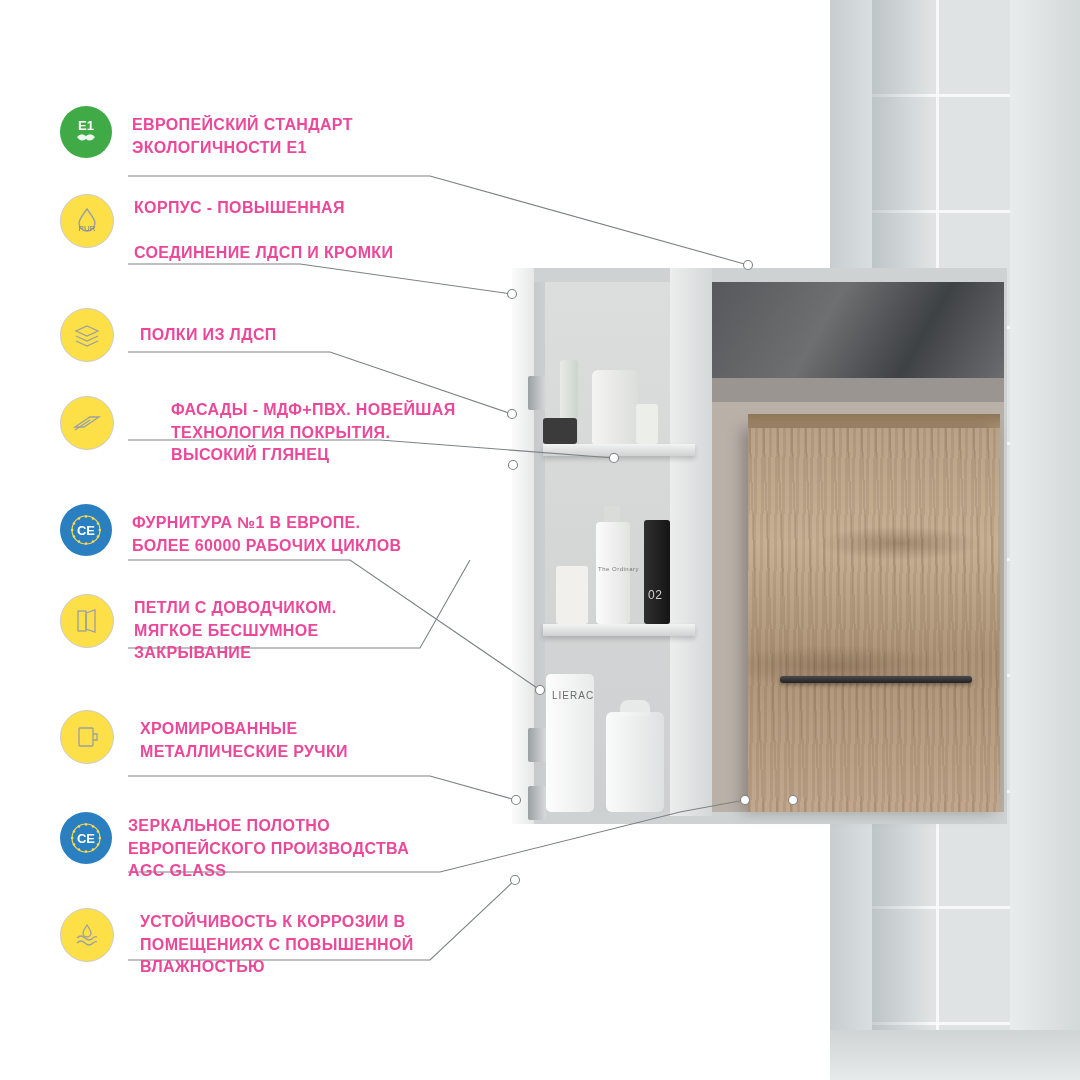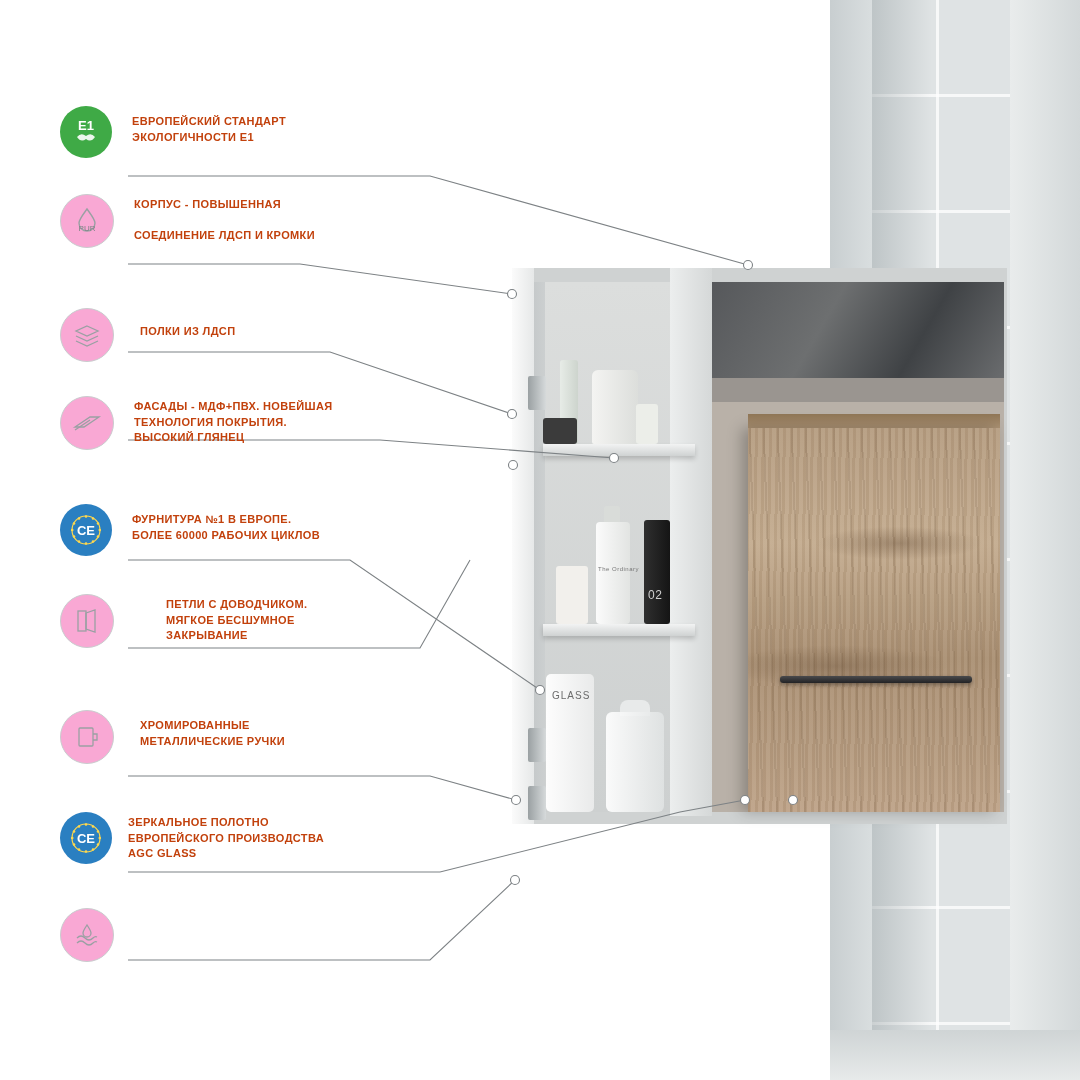--- a/index.html
+++ b/index.html
@@ -134,27 +134,27 @@
   
   svg.lines{position:absolute;left:0;top:0;width:1080px;height:1080px;pointer-events:none;}
 
   
   .feature{position:absolute;display:flex;align-items:flex-start;}
   .badge{
     width:52px;height:52px;border-radius:50%;
     display:flex;align-items:center;justify-content:center;
     flex:0 0 52px;
   }
-  .badge.outline{border:1.6px solid #c9ccce;background:#f9a8d4;}
+  .badge.outline{border:1.6px solid #c9ccce;background:#fde047;}
   .badge.green{background:#3faa46;}
   .badge.blue{background:#2a7fc1;}
   .ftext{
     margin-left:20px;
-    font-size:11px;line-height:1.42;
-    color:#c2410c;letter-spacing:.35px;
+    font-size:16px;line-height:1.42;
+    color:#ec4899;letter-spacing:.35px;
     text-transform:uppercase;
     font-weight:600;
     max-width:330px;
     padding-top:3px;
   }
   .ftext.one-line{padding-top:16px;}
   .ftext.two-line{padding-top:8px;}
 </style>
 </head>
 <body>
@@ -198,21 +198,21 @@
     <div class="prod p-tube1"></div>
     <div class="prod p-small"></div>
     <div class="prod p-bottle2b"></div>
     <div class="prod p-bottle2"></div>
     <div class="prod p-dark"></div>
     <div class="prod p-jar2"></div>
     <div class="prod p-lierac"></div>
     <div class="prod p-glass-lid"></div>
     <div class="prod p-glass"></div>
 
-    <div class="p-label" style="left:552px;top:690px;font-size:10px;letter-spacing:1px;color:#6b6b6b;">GLASS</div>
+    <div class="p-label" style="left:552px;top:690px;font-size:10px;letter-spacing:1px;color:#6b6b6b;">LIERAC</div>
     <div class="p-label" style="left:598px;top:566px;font-size:6px;color:#777;">The Ordinary</div>
     <div class="p-label" style="left:648px;top:588px;font-size:12px;color:#cfcfcf;">02</div>
   </div>
 
   <svg class="lines" viewBox="0 0 1080 1080">
     <g fill="none" stroke="#7d8285" stroke-width="1.1">
       <path d="M128,176 L430,176 L748,265"></path>
       <path d="M128,264 L300,264 L512,294"></path>
       <path d="M128,352 L330,352 L512,414"></path>
       <path d="M128,440 L380,440 L614,458"></path>
@@ -269,21 +269,21 @@
         <path d="M17 8 L28 13 L17 18 L6 13 Z" fill="none" stroke="#9aa0a3" stroke-width="1.3"></path>
         <path d="M6 18 L17 23 L28 18" fill="none" stroke="#9aa0a3" stroke-width="1.3"></path>
         <path d="M6 23 L17 28 L28 23" fill="none" stroke="#9aa0a3" stroke-width="1.3"></path>
       </svg>
     </div>
     <div class="ftext one-line" style="margin-left:26px;text-align:right;">
       <span>ПОЛКИ ИЗ ЛДСП</span>
     </div>
   </div>
 
-  <div class="feature" style="left:60px;top:396px;">
+  <div class="feature" style="left:60px;top:396px;gap:37px;">
     <div class="badge outline">
       <svg width="34" height="34" viewBox="0 0 34 34">
         <path d="M5 21 L20 11 L29 11 L14 21 Z" fill="none" stroke="#9aa0a3" stroke-width="1.3"></path>
         <path d="M5 24 L20 14" fill="none" stroke="#9aa0a3" stroke-width="1.3"></path>
       </svg>
     </div>
     <div class="ftext">
       <span>ФАСАДЫ -  МДФ+ПВХ. НОВЕЙШАЯ</span><br>
       <span>ТЕХНОЛОГИЯ ПОКРЫТИЯ.</span><br>
       <span>ВЫСОКИЙ ГЛЯНЕЦ</span>
@@ -310,21 +310,21 @@
             <circle cx="13" cy="8.5" r="1.3"></circle>
         </g>
       </svg>
     </div>
     <div class="ftext two-line">
       <span>ФУРНИТУРА №1 В ЕВРОПЕ.</span><br>
       <span>БОЛЕЕ 60000 РАБОЧИХ ЦИКЛОВ</span>
     </div>
   </div>
 
-  <div class="feature" style="left:60px;top:594px;gap:32px;">
+  <div class="feature" style="left:60px;top:594px;">
     <div class="badge outline">
       <svg width="34" height="34" viewBox="0 0 34 34">
         <rect x="8" y="7" width="8" height="20" fill="none" stroke="#9aa0a3" stroke-width="1.3"></rect>
         <path d="M16 9 L25 6 L25 28 L16 25 Z" fill="none" stroke="#9aa0a3" stroke-width="1.3"></path>
       </svg>
     </div>
     <div class="ftext">
       <span>ПЕТЛИ С ДОВОДЧИКОМ.</span><br>
       <span>МЯГКОЕ БЕСШУМНОЕ</span><br>
       <span>ЗАКРЫВАНИЕ</span>
@@ -373,15 +373,20 @@
   </div>
 
   <div class="feature" style="left:60px;top:908px;">
     <div class="badge outline">
       <svg width="34" height="34" viewBox="0 0 34 34">
         <path d="M7 20 q4 -4 8 0 q4 4 8 0 q2 -2 4 -1" fill="none" stroke="#9aa0a3" stroke-width="1.3"></path>
         <path d="M7 25 q4 -4 8 0 q4 4 8 0 q2 -2 4 -1" fill="none" stroke="#9aa0a3" stroke-width="1.3"></path>
         <path d="M17 7 q-4 6 -4 8 a4 4 0 0 0 8 0 c0 -2 -4 -8 -4 -8z" fill="none" stroke="#9aa0a3" stroke-width="1.3"></path>
       </svg>
     </div>
+    <div class="ftext" style="margin-left:26px;">
+      <span>УСТОЙЧИВОСТЬ К КОРРОЗИИ В</span><br>
+      <span>ПОМЕЩЕНИЯХ С ПОВЫШЕННОЙ</span><br>
+      <span>ВЛАЖНОСТЬЮ</span>
+    </div>
   </div>
 
 </div>
 
 </body></html>

